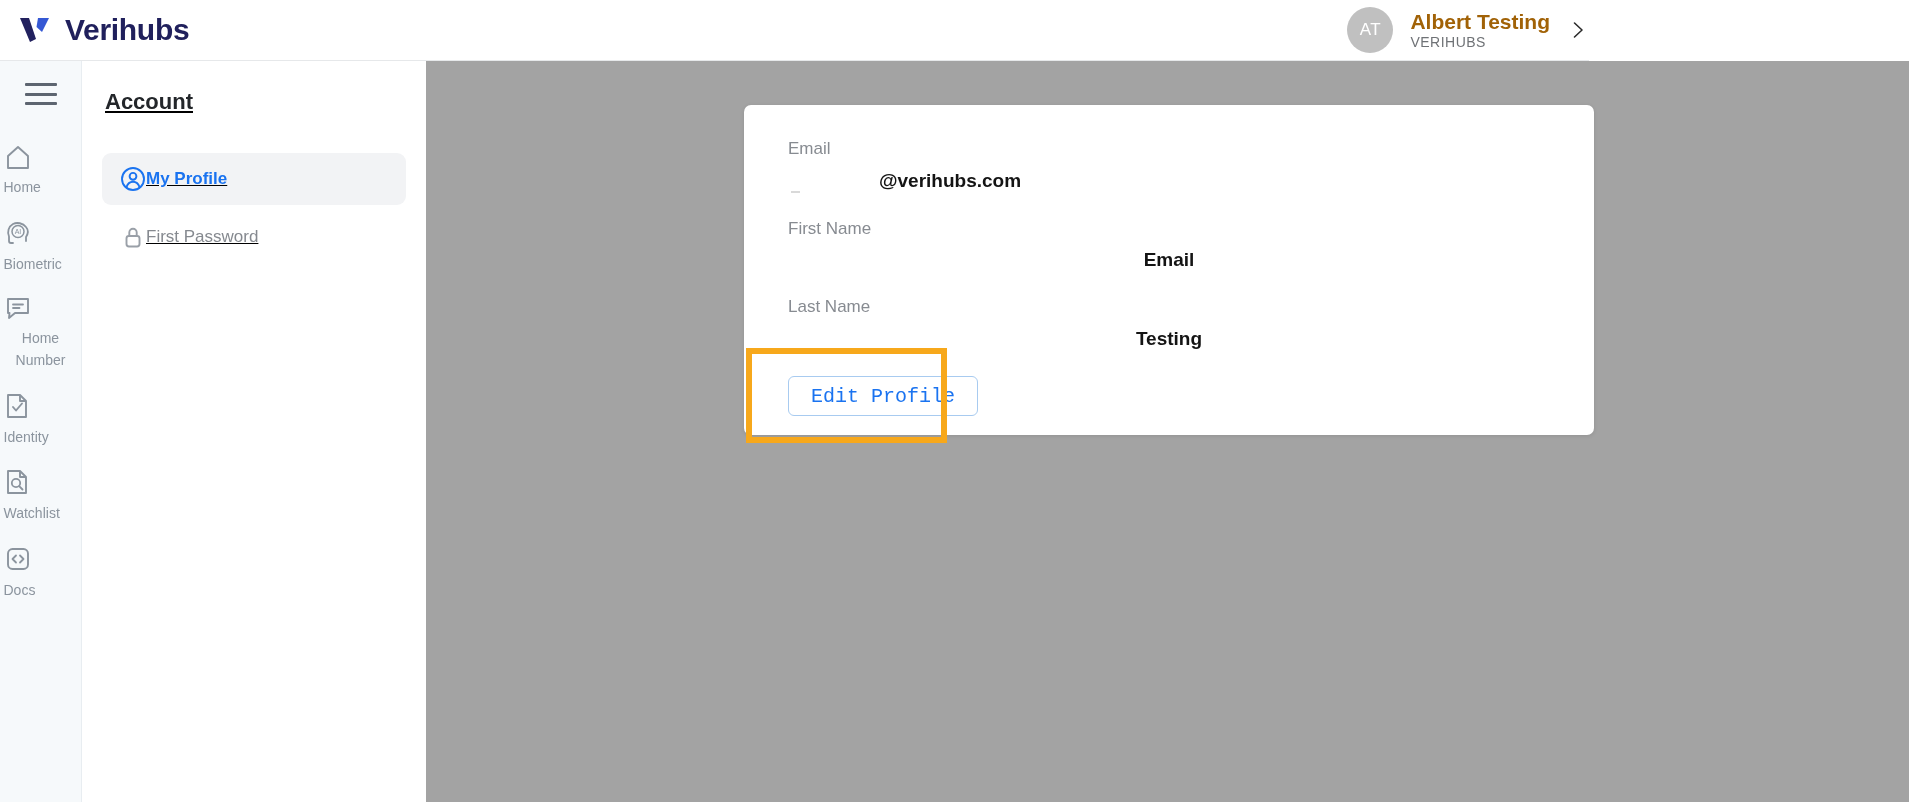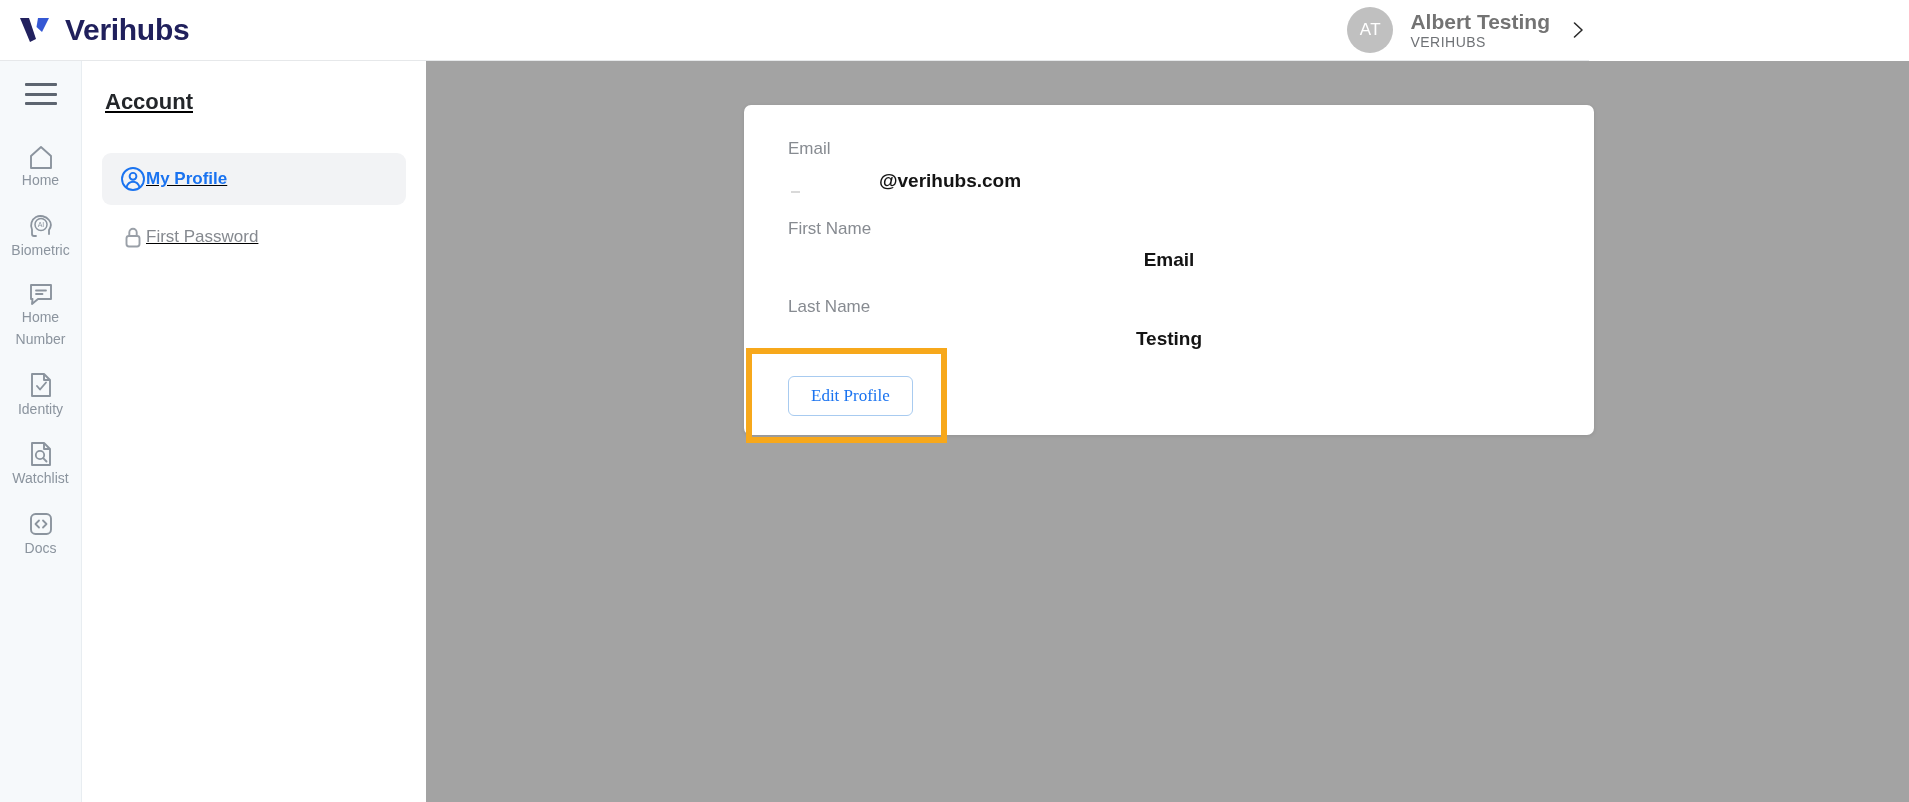--- a/index.html
+++ b/index.html
@@ -56,21 +56,21 @@
     display: flex;
     align-items: center;
     justify-content: center;
     letter-spacing: 0.5px;
     flex: none;
   }
   .user-text { display: flex; flex-direction: column; align-items: flex-start; gap: 2px; }
   .user-name {
     font-size: 21px;
     font-weight: bold;
-    color: #737373;
+    color: #a16207;
     line-height: 1.05;
     text-align: center;
   }
   .user-org {
     font-size: 14px;
     color: #6f7276;
     letter-spacing: 0.5px;
     line-height: 1.05;
   }
   .chev { width: 22px; height: 22px; flex: none; }
@@ -103,21 +103,22 @@
     width: 100%;
     background: #5d6570;
     border-radius: 1px;
   }
 
   .rail-item {
     width: 82px;
     padding: 9px 4px 11px;
     display: flex;
     flex-direction: column;
-    align-items: center;
+    align-items: flex-start;
+    gap: 7px;
     cursor: pointer;
     text-decoration: none;
   }
   .rail-item svg { display: block; }
   .rail-label {
     font-size: 14px;
     color: #8b949e;
     text-align: center;
     line-height: 1.55;
   }
@@ -222,22 +223,22 @@
   .edit-btn {
     display: inline-flex;
     align-items: center;
     justify-content: center;
     height: 40px;
     padding: 0 22px;
     background: #ffffff;
     border: 1px solid #a8cbf0;
     border-radius: 6px;
     color: #1a73f0;
-    font-size: 17px;
-    font-family: Liberation Serif, serif;
+    font-size: 20px;
+    font-family: Liberation Mono, monospace;
     cursor: pointer;
   }
   .annotation-box {
     position: absolute;
     left: -42px;
     top: -28px;
     width: 201px;
     height: 95px;
     border: 6px solid #f7a81b;
     pointer-events: none;

